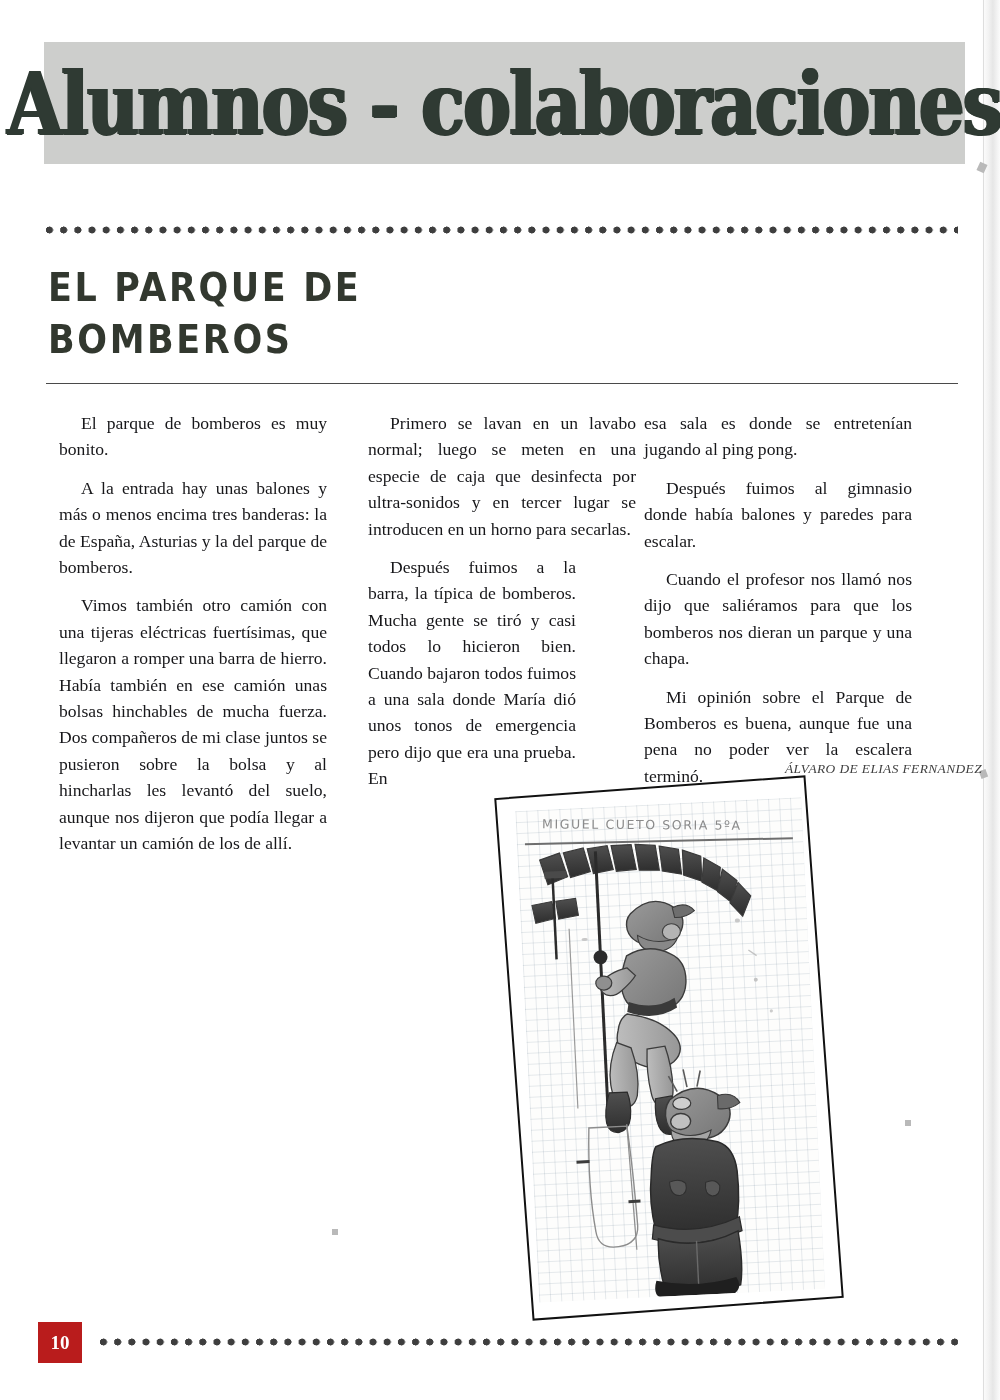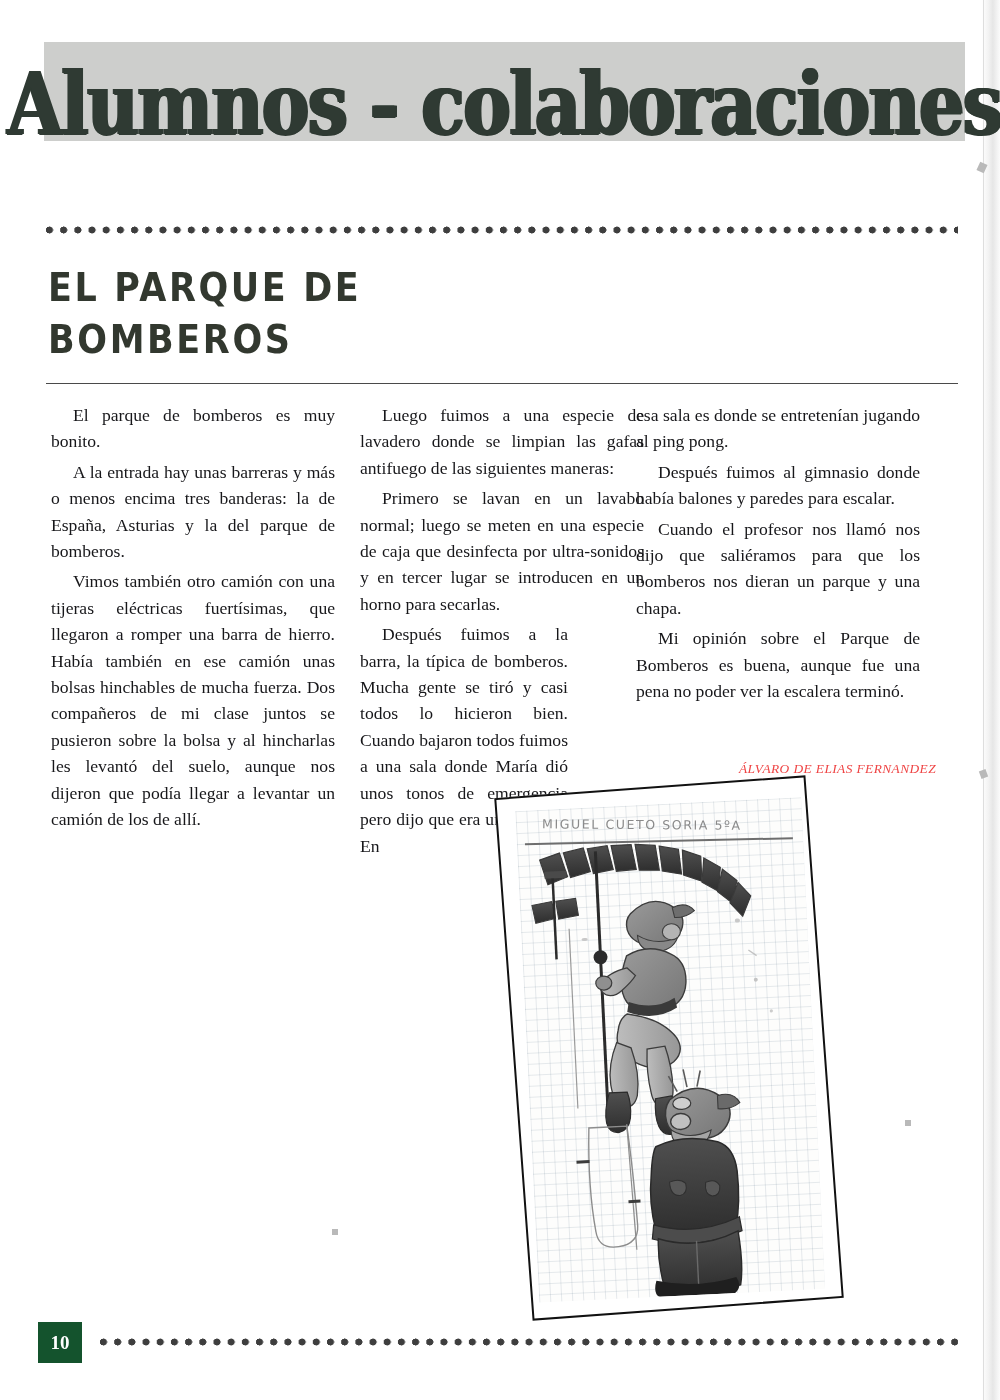--- a/index.html
+++ b/index.html
@@ -38,21 +38,21 @@
     position: absolute;
     background: #b9b9b9;
   }
 
   
   .banner {
     position: absolute;
     left: 44px;
     top: 42px;
     width: 921px;
-    height: 99px;
+    height: 122px;
     background: #cdcecc;
   }
   .banner-title {
     position: absolute;
     left: 0;
     top: 0;
     width: 921px;
     height: 122px;
     display: flex;
     align-items: center;
@@ -112,47 +112,47 @@
     position: absolute;
     top: 398px;
     font-size: 17.6px;
     line-height: 26.4px;
     text-align: justify;
     color: #17171a;
     -webkit-hyphens: none;
     hyphens: none;
   }
   .col p {
-    margin: 4px;
+    margin: 12px;
     text-indent: 22px;
   }
   .col p.noindent { text-indent: 0; }
 
   .col-1 { left: 47px; width: 292px; }
   .col-2 { left: 356px; width: 292px; }
   .col-3 { left: 632px; width: 292px; }
 
   
   .col-2 .narrow {
     width: 208px;
     text-align: justify;
   }
 
   
   .byline {
     position: absolute;
-    left: 644px;
+    left: 690px;
     top: 758px;
     width: 292px;
     text-align: right;
     font-style: italic;
     font-size: 13.4px;
     line-height: 22px;
     letter-spacing: 0.4px;
-    color: #ef4444;
+    color: #404040;
   }
 
   
   .illustration {
     position: absolute;
     left: 513px;
     top: 786px;
     width: 308px;
     height: 520px;
     transform: rotate(-4.2deg);
@@ -203,21 +203,21 @@
     border-radius: 40%;
   }
 
   
   .page-num {
     position: absolute;
     left: 38px;
     top: 1322px;
     width: 44px;
     height: 41px;
-    background: #14532d;
+    background: #b91c1c;
     color: #ffffff;
     font-family: "Liberation Serif", serif;
     font-weight: bold;
     font-size: 19px;
     display: flex;
     align-items: center;
     justify-content: center;
   }
 </style>
 </head>
@@ -240,26 +240,25 @@
 
   <div class="headline">
     <span>EL PARQUE DE</span>
     <span>BOMBEROS</span>
   </div>
 
   <div class="hrule"></div>
 
   <div class="col col-1">
     <p>El parque de bomberos es muy bonito.</p>
-    <p>A la entrada hay unas barreras y más o menos encima tres banderas: la de España, Asturias y la del parque de bomberos.</p>
+    <p>A la entrada hay unas balones y más o menos encima tres banderas: la de España, Asturias y la del parque de bomberos.</p>
     <p>Vimos también otro camión con una tijeras eléctricas fuertísimas, que llegaron a romper una barra de hierro. Había también en ese camión unas bolsas hinchables de mucha fuerza. Dos compañeros de mi clase juntos se pusieron sobre la bolsa y al hincharlas les levantó del suelo, aunque nos dijeron que podía llegar a levantar un camión de los de allí.</p>
   </div>
 
   <div class="col col-2">
-    <p>Luego fuimos a una especie de lavadero donde se limpian las gafas antifuego de las siguientes maneras:</p>
     <p>Primero se lavan en un lavabo normal; luego se meten en una especie de caja que desinfecta por ultra-sonidos y en tercer lugar se introducen en un horno para secarlas.</p>
     <p class="narrow">Después fuimos a la barra, la típica de bomberos. Mucha gente se tiró y casi todos lo hicieron bien. Cuando bajaron todos fuimos a una sala donde María dió unos tonos de emergencia pero dijo que era una prueba. En</p>
   </div>
 
   <div class="col col-3">
     <p class="noindent">esa sala es donde se entretenían jugando al ping pong.</p>
     <p>Después fuimos al gimnasio donde había balones y paredes para escalar.</p>
     <p>Cuando el profesor nos llamó nos dijo que saliéramos para que los bomberos nos dieran un parque y una chapa.</p>
     <p>Mi opinión sobre el Parque de Bomberos es buena, aunque fue una pena no poder ver la escalera terminó.</p>
   </div>

